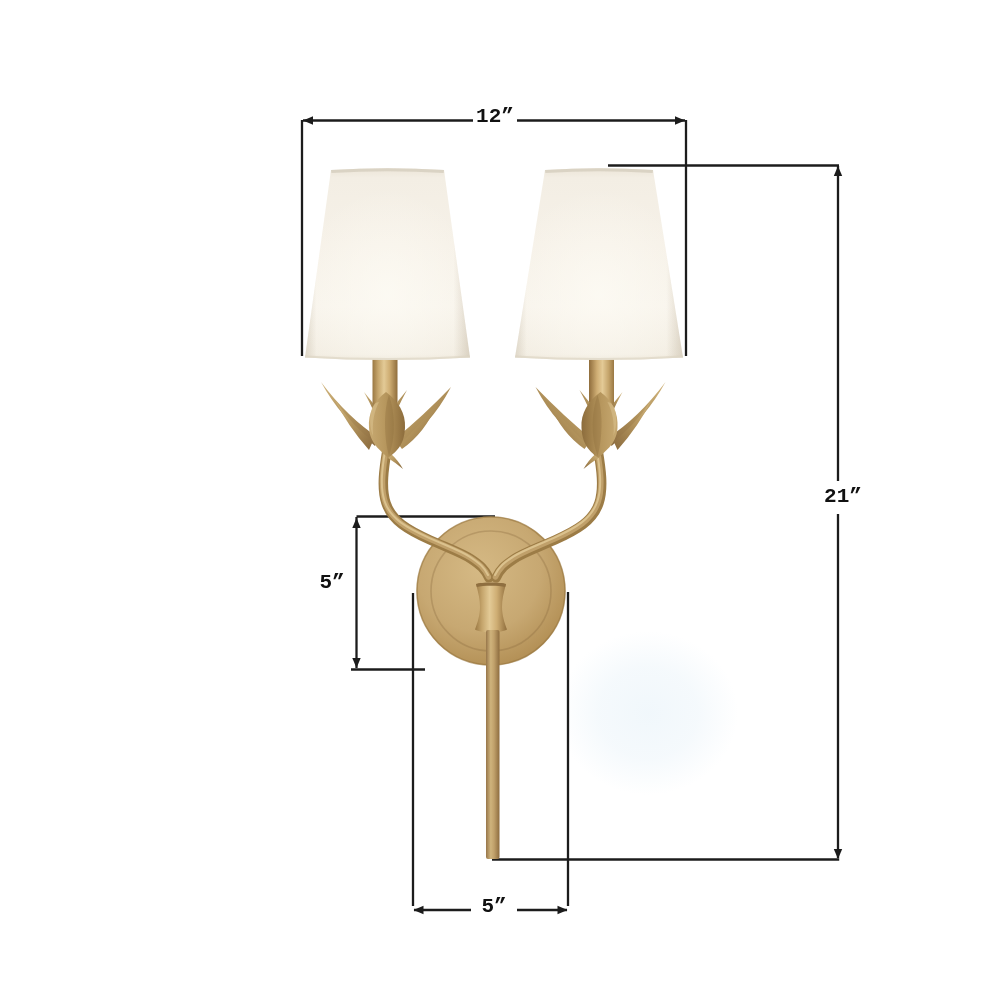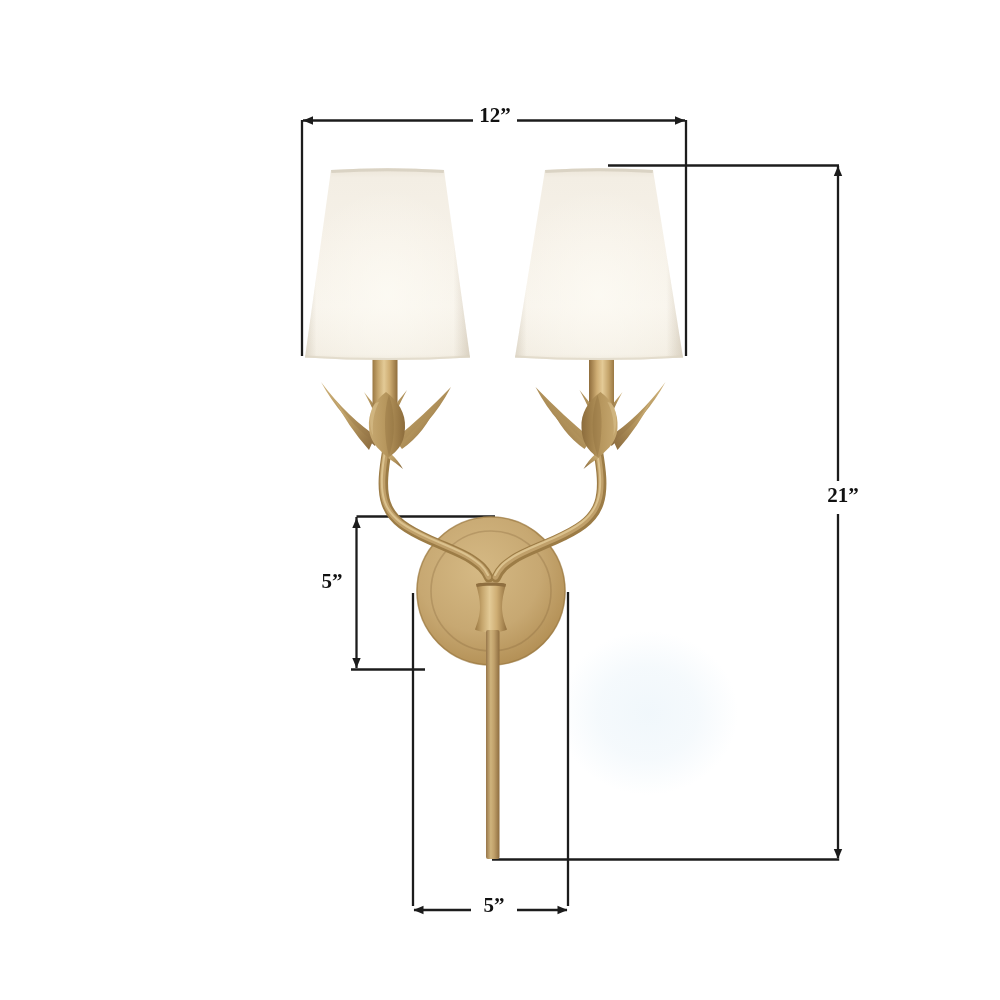--- a/index.html
+++ b/index.html
@@ -1,17 +1,17 @@
 <!DOCTYPE html>
 <html><head>
 <meta charset="utf-8">
 <style>
   html,body{margin:0;padding:0;background:#ffffff;}
   .page{position:relative;width:1000px;height:1000px;background:#ffffff;overflow:hidden;
-        font-family:Liberation Serif, serif;}
+        font-family:Liberation Mono, monospace;}
 </style>
 </head>
 <body>
 <div class="page">
 <svg width="1000" height="1000" viewBox="0 0 1000 1000">
 <defs>
   <linearGradient id="shadeG" x1="0" y1="0" x2="0" y2="1">
     <stop offset="0" stop-color="#ece5d8"></stop>
     <stop offset="0.05" stop-color="#f3eee4"></stop>
     <stop offset="0.4" stop-color="#f6f1e8"></stop>

